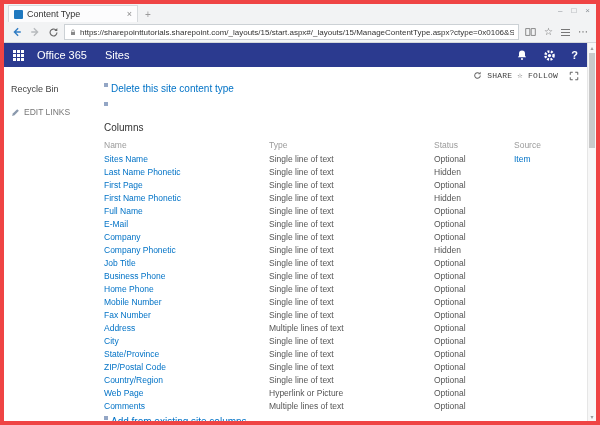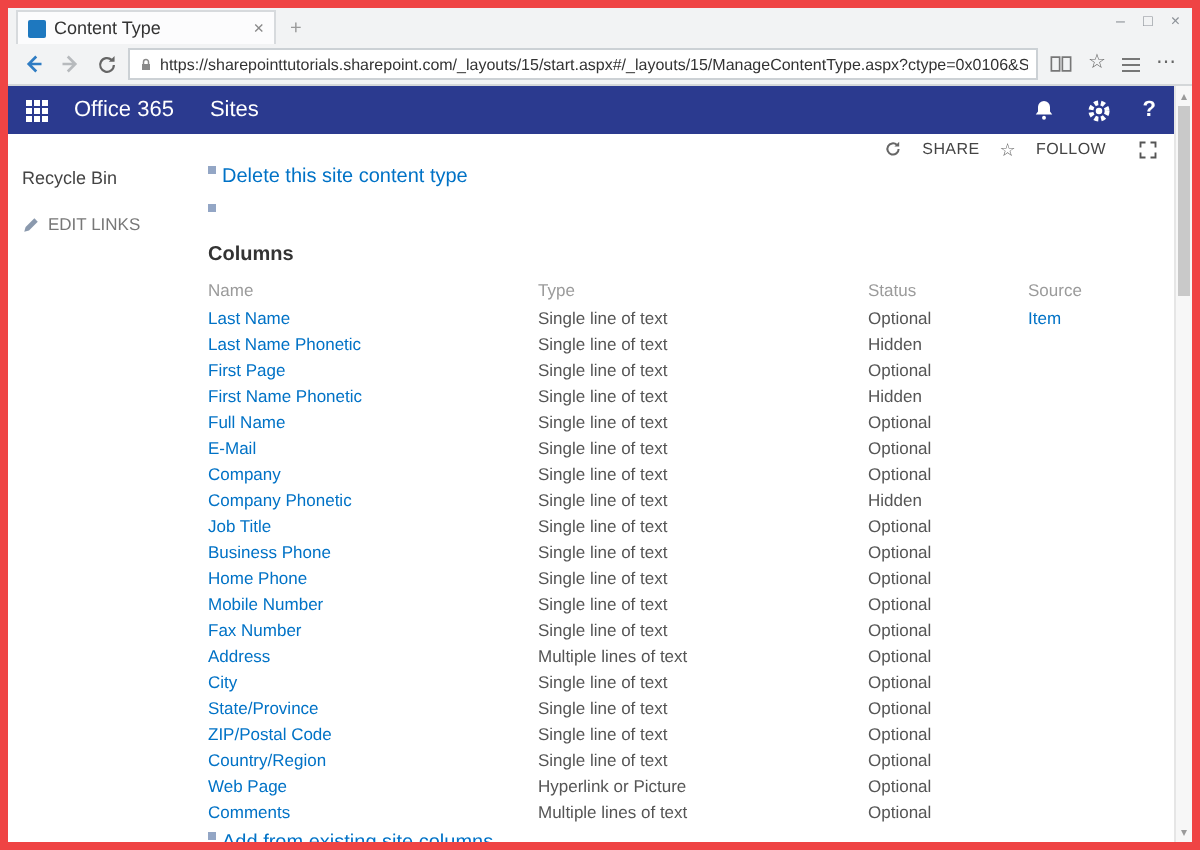--- a/index.html
+++ b/index.html
@@ -38,34 +38,34 @@
               display:flex; align-items:center; color:#fff; padding:0 9px; }
   .applauncher { width:11px; height:11px; display:grid; grid-template-columns:repeat(3,3px);
                  grid-auto-rows:3px; gap:1px; }
   .applauncher i { background:#fff; display:block; }
   .brand { font-size:11px; margin-left:13px; }
   .sites { font-size:11px; margin-left:18px; }
   .suite-right { margin-left:auto; display:flex; align-items:center; gap:15px; }
   .help-q { font-size:11px; font-weight:bold; color:#fff; }
 
   .contentarea { position:relative; height:336px; margin-right:9px; background:#fff; }
-  .cmdbar { position:absolute; top:3px; right:8px; display:flex; gap:10px;
-            font-size:8px; color:#444; letter-spacing:.2px; }
+  .cmdbar { position:absolute; top:3px; right:8px; display:flex; align-items:center; gap:5px;
+            font-size:8px; color:#444; letter-spacing:.2px;font-family:Liberation Mono, monospace; }
   .cmd-star { font-size:9px; color:#666; }
   .focuswrap { margin-left:6px; display:flex; }
 
   .sidebar { position:absolute; left:7px; top:17px; width:90px; }
   .recycle { font-size:9px; color:#444; margin-bottom:13px; }
   .editlinks { font-size:8.5px; color:#777; display:flex; align-items:center; gap:4px; }
 
   .main { position:absolute; left:100px; top:16px; right:12px; }
   .actionlink { display:flex; gap:3px; font-size:10px; height:10px; margin-bottom:9px; }
   .sq { width:4px; height:4px; background:#93a6c5; flex:none; }
   a.link { color:var(--link); text-decoration:none; cursor:pointer; }
-  .columns-heading { font-size:10px; color:#333; font-weight:700; margin:10px 0 4px 0; }
+  .columns-heading { font-size:10px; color:#333; font-weight:400; margin:10px 0 4px 0; }
 
   table.cols { border-collapse:collapse; table-layout:fixed; width:100%; }
   table.cols th { font-size:8.5px; font-weight:400; color:#9b9b9b; text-align:left; height:15px; padding:0; }
   table.cols td { font-size:8.5px; color:#555; height:13px; padding:0; white-space:nowrap; overflow:hidden; }
   col.c-name{width:165px;} col.c-type{width:165px;} col.c-status{width:80px;} col.c-source{width:68px;}
   .addlink { margin-top:4px; margin-bottom:0; }
 
   .scrollbar { position:absolute; top:0; right:0; bottom:0; width:9px; background:#f7f7f7;
                border-left:1px solid #e6e6e6; font-size:6px; color:#9a9a9a; text-align:center; }
   .scroll-up { position:absolute; top:1px; left:0; right:0; }
@@ -220,21 +220,21 @@
           <thead>
             <tr>
               <th>Name</th>
               <th>Type</th>
               <th>Status</th>
               <th>Source</th>
             </tr>
           </thead>
           <tbody>
               <tr>
-                <td><a class="link">Last Name</a></td>
+                <td><a class="link">Sites Name</a></td>
                 <td>Single line of text</td>
                 <td>Optional</td>
                 <td><a class="link">Item</a></td>
               </tr>
               <tr>
                 <td><a class="link">Last Name Phonetic</a></td>
                 <td>Single line of text</td>
                 <td>Hidden</td>
                 <td></td>
               </tr>

